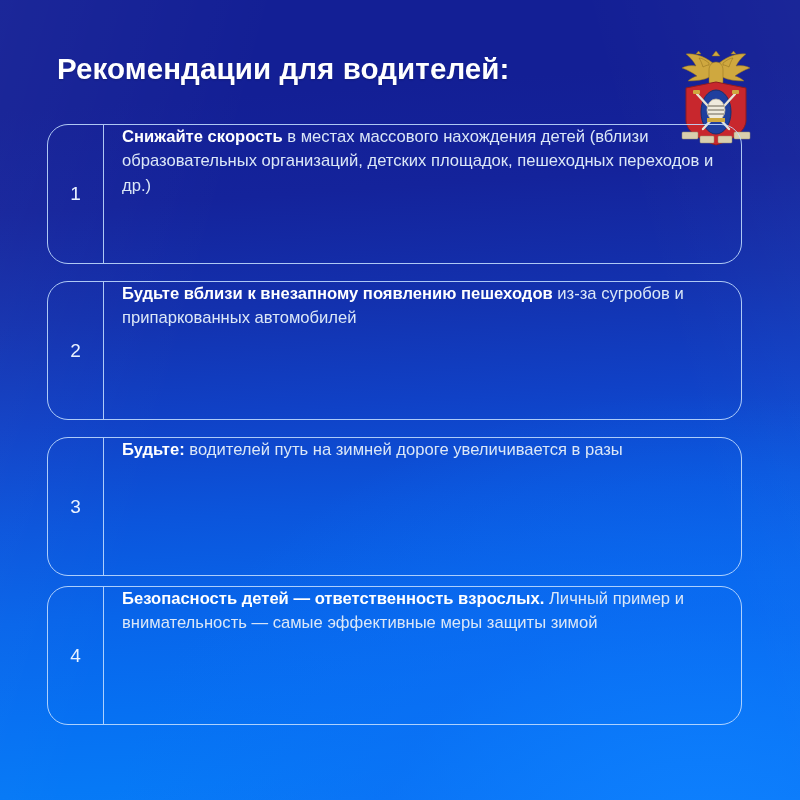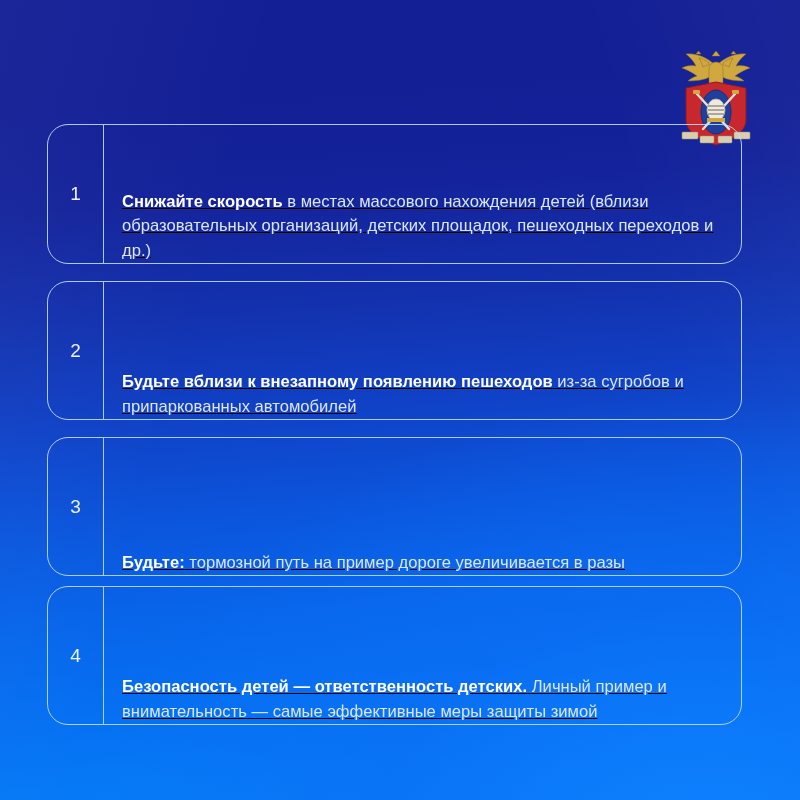--- a/index.html
+++ b/index.html
@@ -78,23 +78,22 @@
     align-items:center;
     justify-content:center;
     font-size:19px;
     font-weight:400;
     color:#eaf2ff;
     border-right:1.4px solid rgba(196,222,255,0.88);
   }
   .card-body {
     flex:1 1 auto;
     display:flex;
-    align-items:flex-end;
+    align-items:flex-start;
     padding:0 22px 0 18px;
-    text-decoration:underline;
   }
   .card-text {
     font-size:16.6px;
     line-height:1.47;
     color:#dbe7f7;
     font-weight:400;
   }
   .card-text b {
     color:#ffffff;
     font-weight:bold;
@@ -104,20 +103,21 @@
   #card2 { top:281px; height:139px; }
   #card3 { top:437px; height:139px; }
   #card4 { top:586px; height:139px; }
 </style>
 </head>
 <body>
 
 <div id="poster">
   <div id="sheen"></div>
 
+  <div id="title">Рекомендации для водителей:</div>
 
   <div id="emblem">
     <svg viewBox="0 0 80 112" xmlns="http://www.w3.org/2000/svg">
 
       <g fill="#cfa83f" stroke="#8d6c1d" stroke-width="0.5">
 
         <path d="M40 30 C31 21 20 17 10 18 C15 22 18 26 20 30 C14 29 9 30 6 32 C12 34 17 37 21 40 C17 41 14 43 12 45 C20 45 28 44 34 41 Z"></path>
 
         <path d="M40 30 C49 21 60 17 70 18 C65 22 62 26 60 30 C66 29 71 30 74 32 C68 34 63 37 59 40 C63 41 66 43 68 45 C60 45 52 44 46 41 Z"></path>
 
@@ -174,23 +174,23 @@
   <div class="card" id="card2">
     <div class="card-num">2</div>
     <div class="card-body">
       <div class="card-text"><b>Будьте вблизи к внезапному появлению пешеходов</b><span> из-за сугробов и припаркованных автомобилей</span></div>
     </div>
   </div>
 
   <div class="card" id="card3">
     <div class="card-num">3</div>
     <div class="card-body">
-      <div class="card-text"><b>Будьте:</b><span> тормозной путь на пример дороге увеличивается в разы</span></div>
+      <div class="card-text"><b>Будьте:</b><span> водителей путь на зимней дороге увеличивается в разы</span></div>
     </div>
   </div>
 
   <div class="card" id="card4">
     <div class="card-num">4</div>
     <div class="card-body">
-      <div class="card-text"><b>Безопасность детей — ответственность детских.</b><span> Личный пример и внимательность — самые эффективные меры защиты зимой</span></div>
+      <div class="card-text"><b>Безопасность детей — ответственность взрослых.</b><span> Личный пример и внимательность — самые эффективные меры защиты зимой</span></div>
     </div>
   </div>
 </div>
 
 </body></html>

